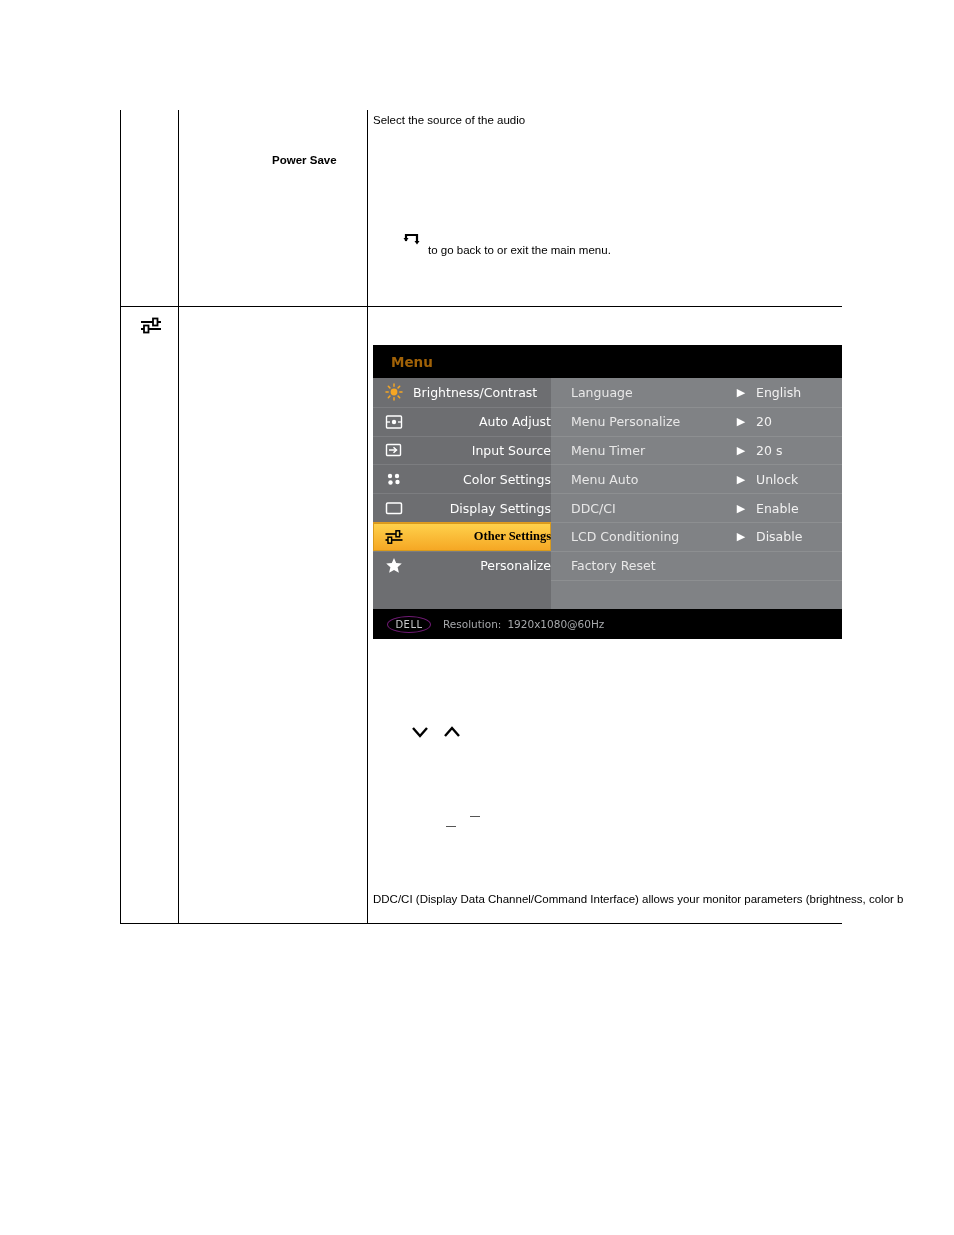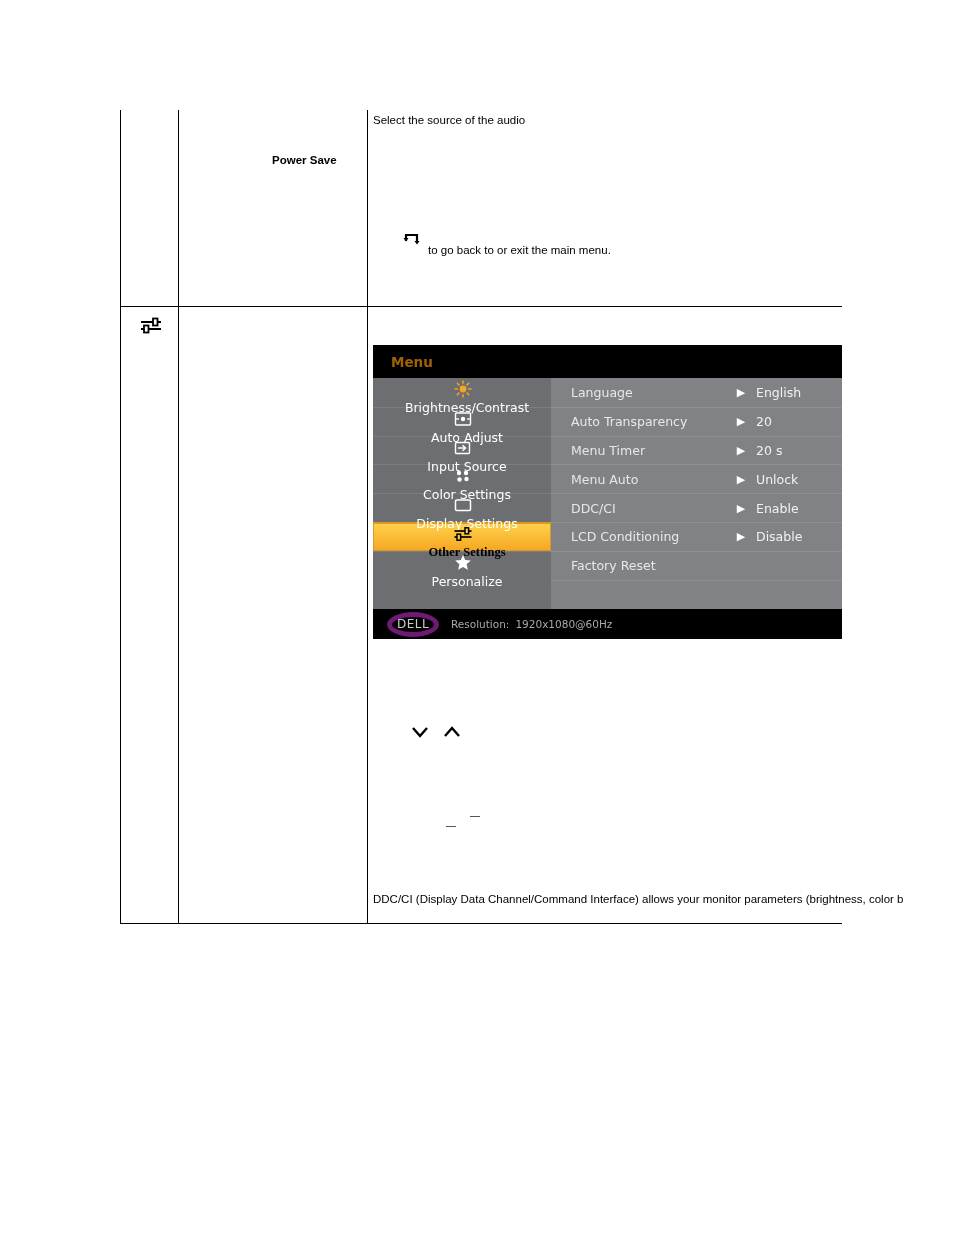--- a/index.html
+++ b/index.html
@@ -83,21 +83,20 @@
   }
   .menu-item {
     height: 28.8px;
     display: flex;
     align-items: center;
     padding-left: 10px;
     box-sizing: border-box;
     color: #ffffff;
     font-size: 12.5px;
     background: #6d6e71;
-    flex-direction: column;
   }
   .menu-item + .menu-item {
     border-top: 1px solid #7c7d80;
     justify-content: space-between;
   }
   .menu-item.selected {
     background: linear-gradient(#ffd24d, #f5a623);
     color: #000000;
     font-weight: bold;
     border-top: 1px solid #e09b1f;
@@ -148,24 +147,24 @@
     display: flex;
     align-items: center;
     padding-left: 14px;
     box-sizing: border-box;
     color: #a7a9ac;
     font-size: 10.5px;
   }
   .dell-logo {
     width: 42px;
     height: 15px;
-    border: 5px solid #701a75;
+    border: 1px solid #701a75;
     border-radius: 50% / 50%;
     color: #c9cacc;
-    font-size: 12px;
+    font-size: 10px;
     letter-spacing: 0.5px;
     display: flex;
     align-items: center;
     justify-content: center;
     margin-right: 12px;
     font-family: "DejaVu Sans", sans-serif;
     text-align: right;
   }
   .res-label { margin-right: 6px; }
 
@@ -313,21 +312,21 @@
 
       </div>
 
       <div class="osd-right">
         <div class="opt-row">
           <span class="opt-label">Language</span>
           <span class="opt-arrow">▶</span>
           <span class="opt-value">English</span>
         </div>
         <div class="opt-row">
-          <span class="opt-label">Auto Transparency</span>
+          <span class="opt-label">Menu Personalize</span>
           <span class="opt-arrow">▶</span>
           <span class="opt-value">20</span>
         </div>
         <div class="opt-row">
           <span class="opt-label">Menu Timer</span>
           <span class="opt-arrow">▶</span>
           <span class="opt-value">20 s</span>
         </div>
         <div class="opt-row">
           <span class="opt-label">Menu Auto</span>

